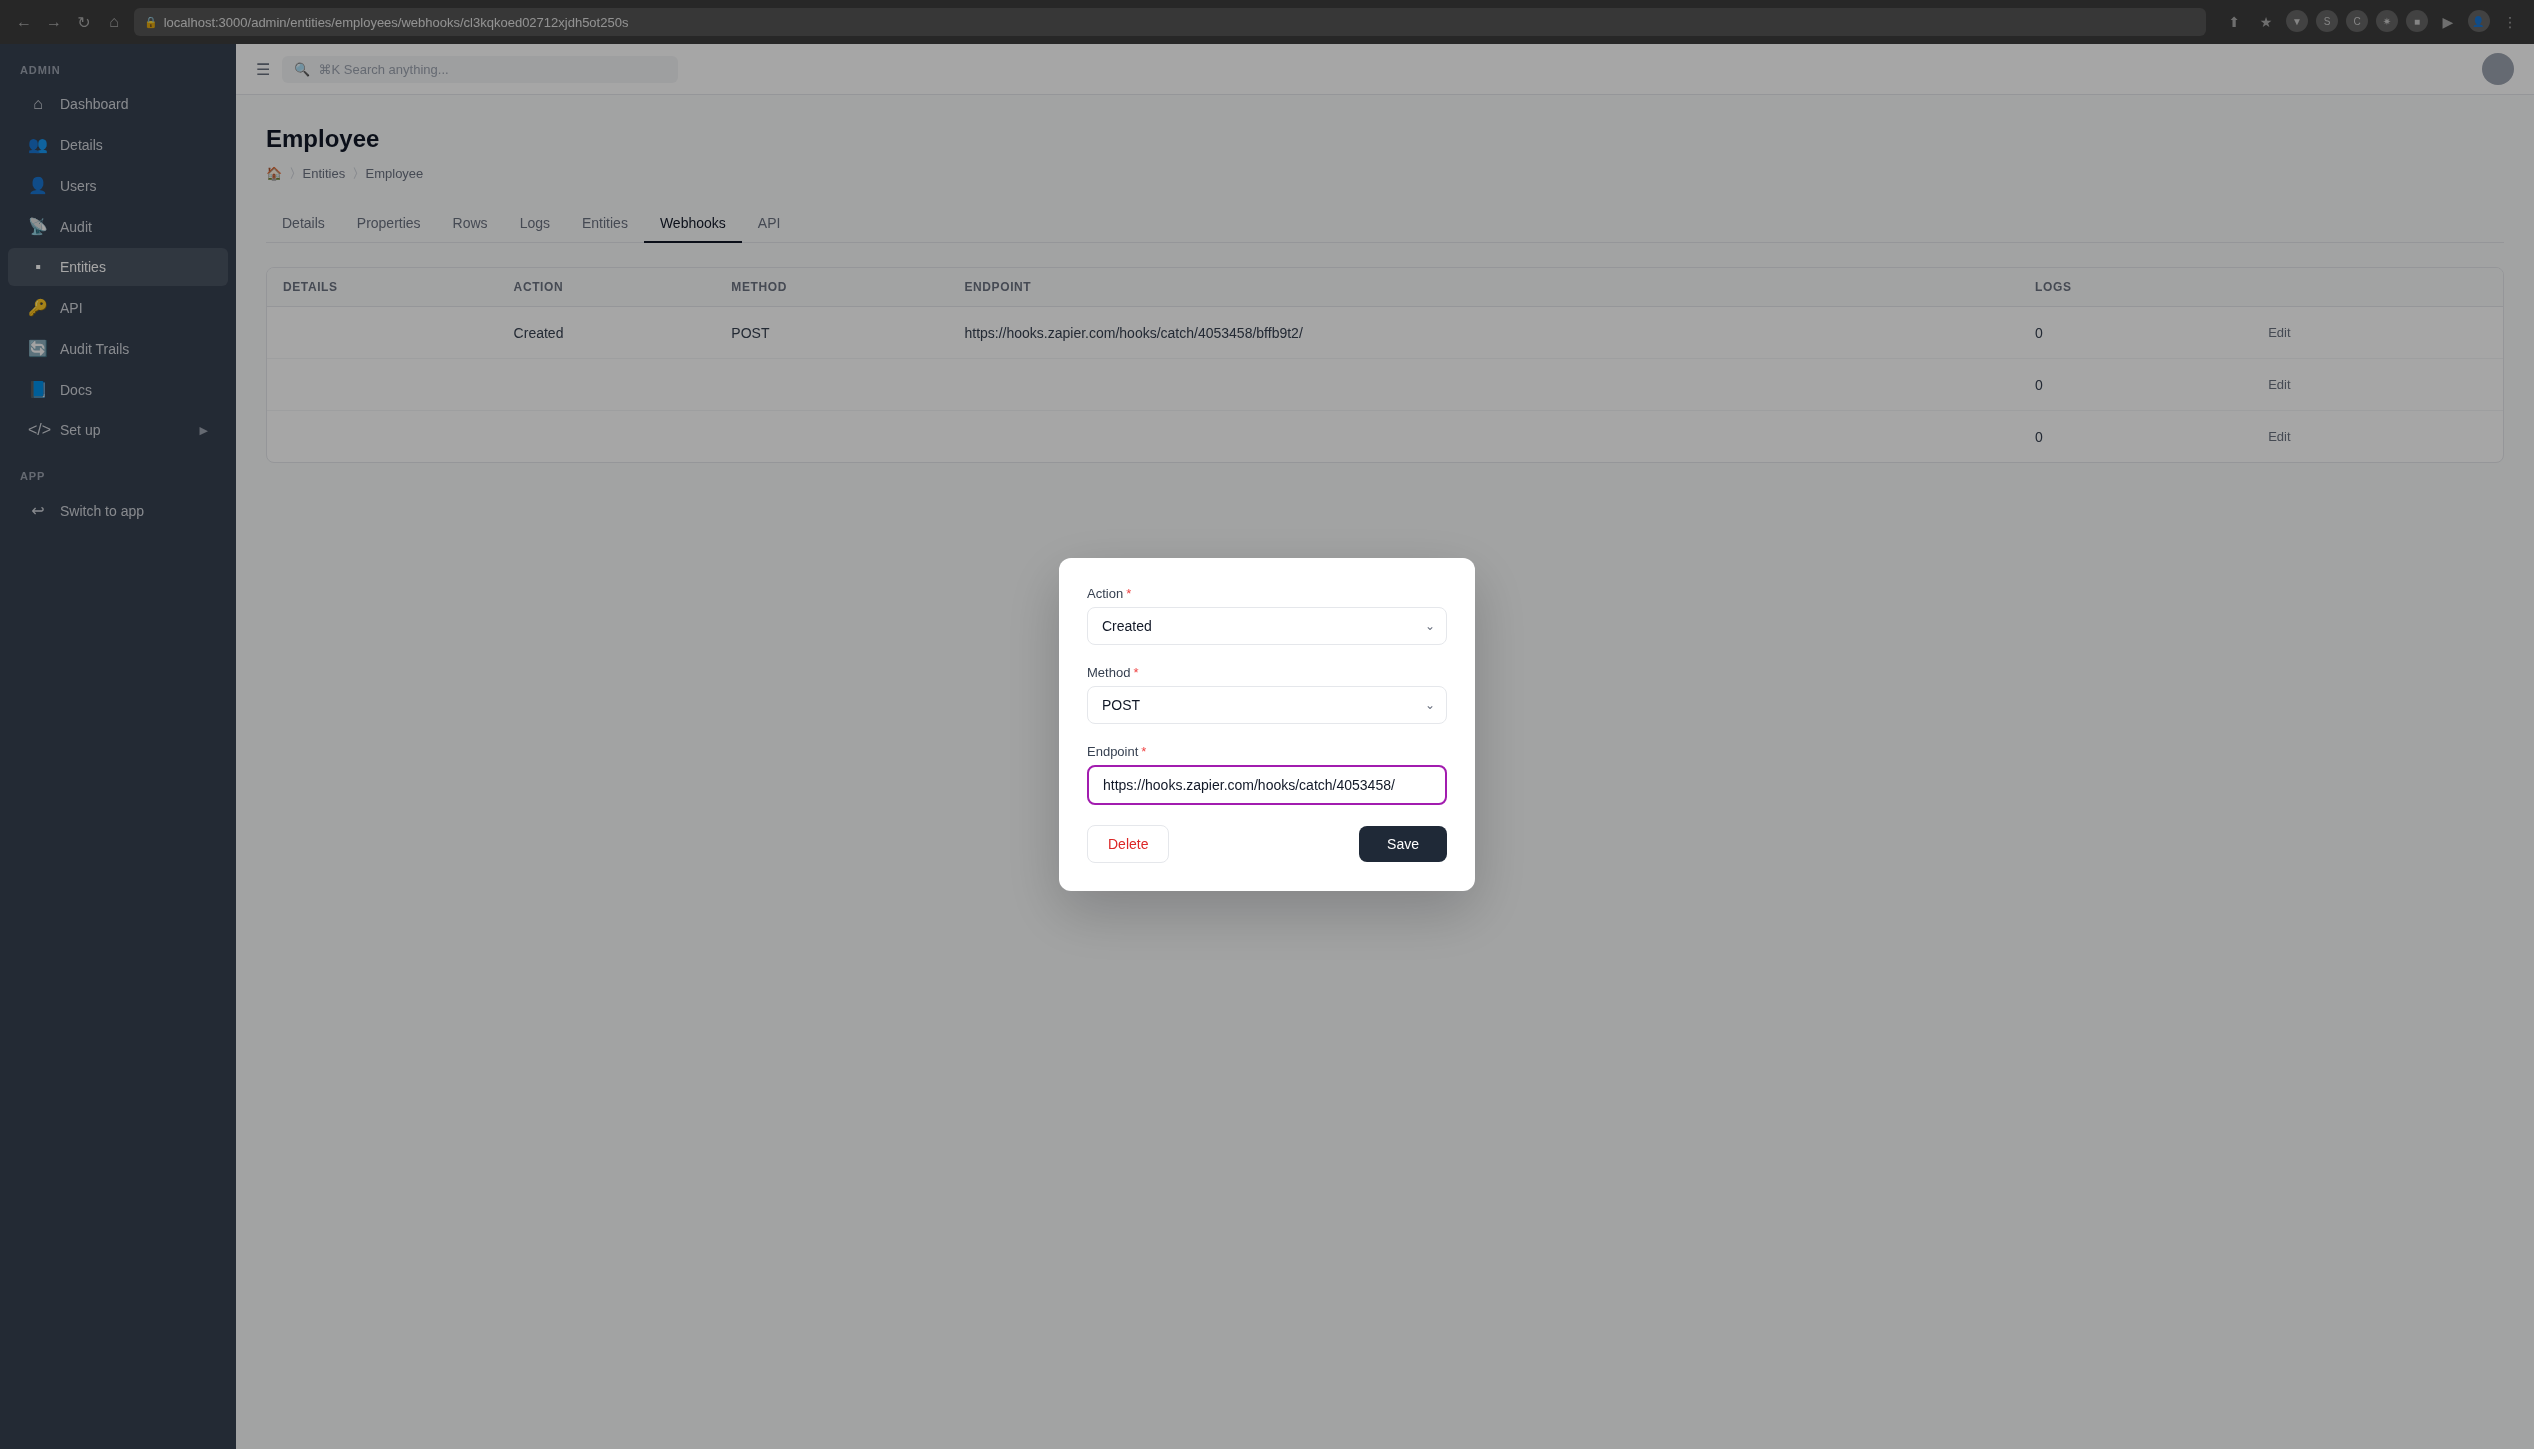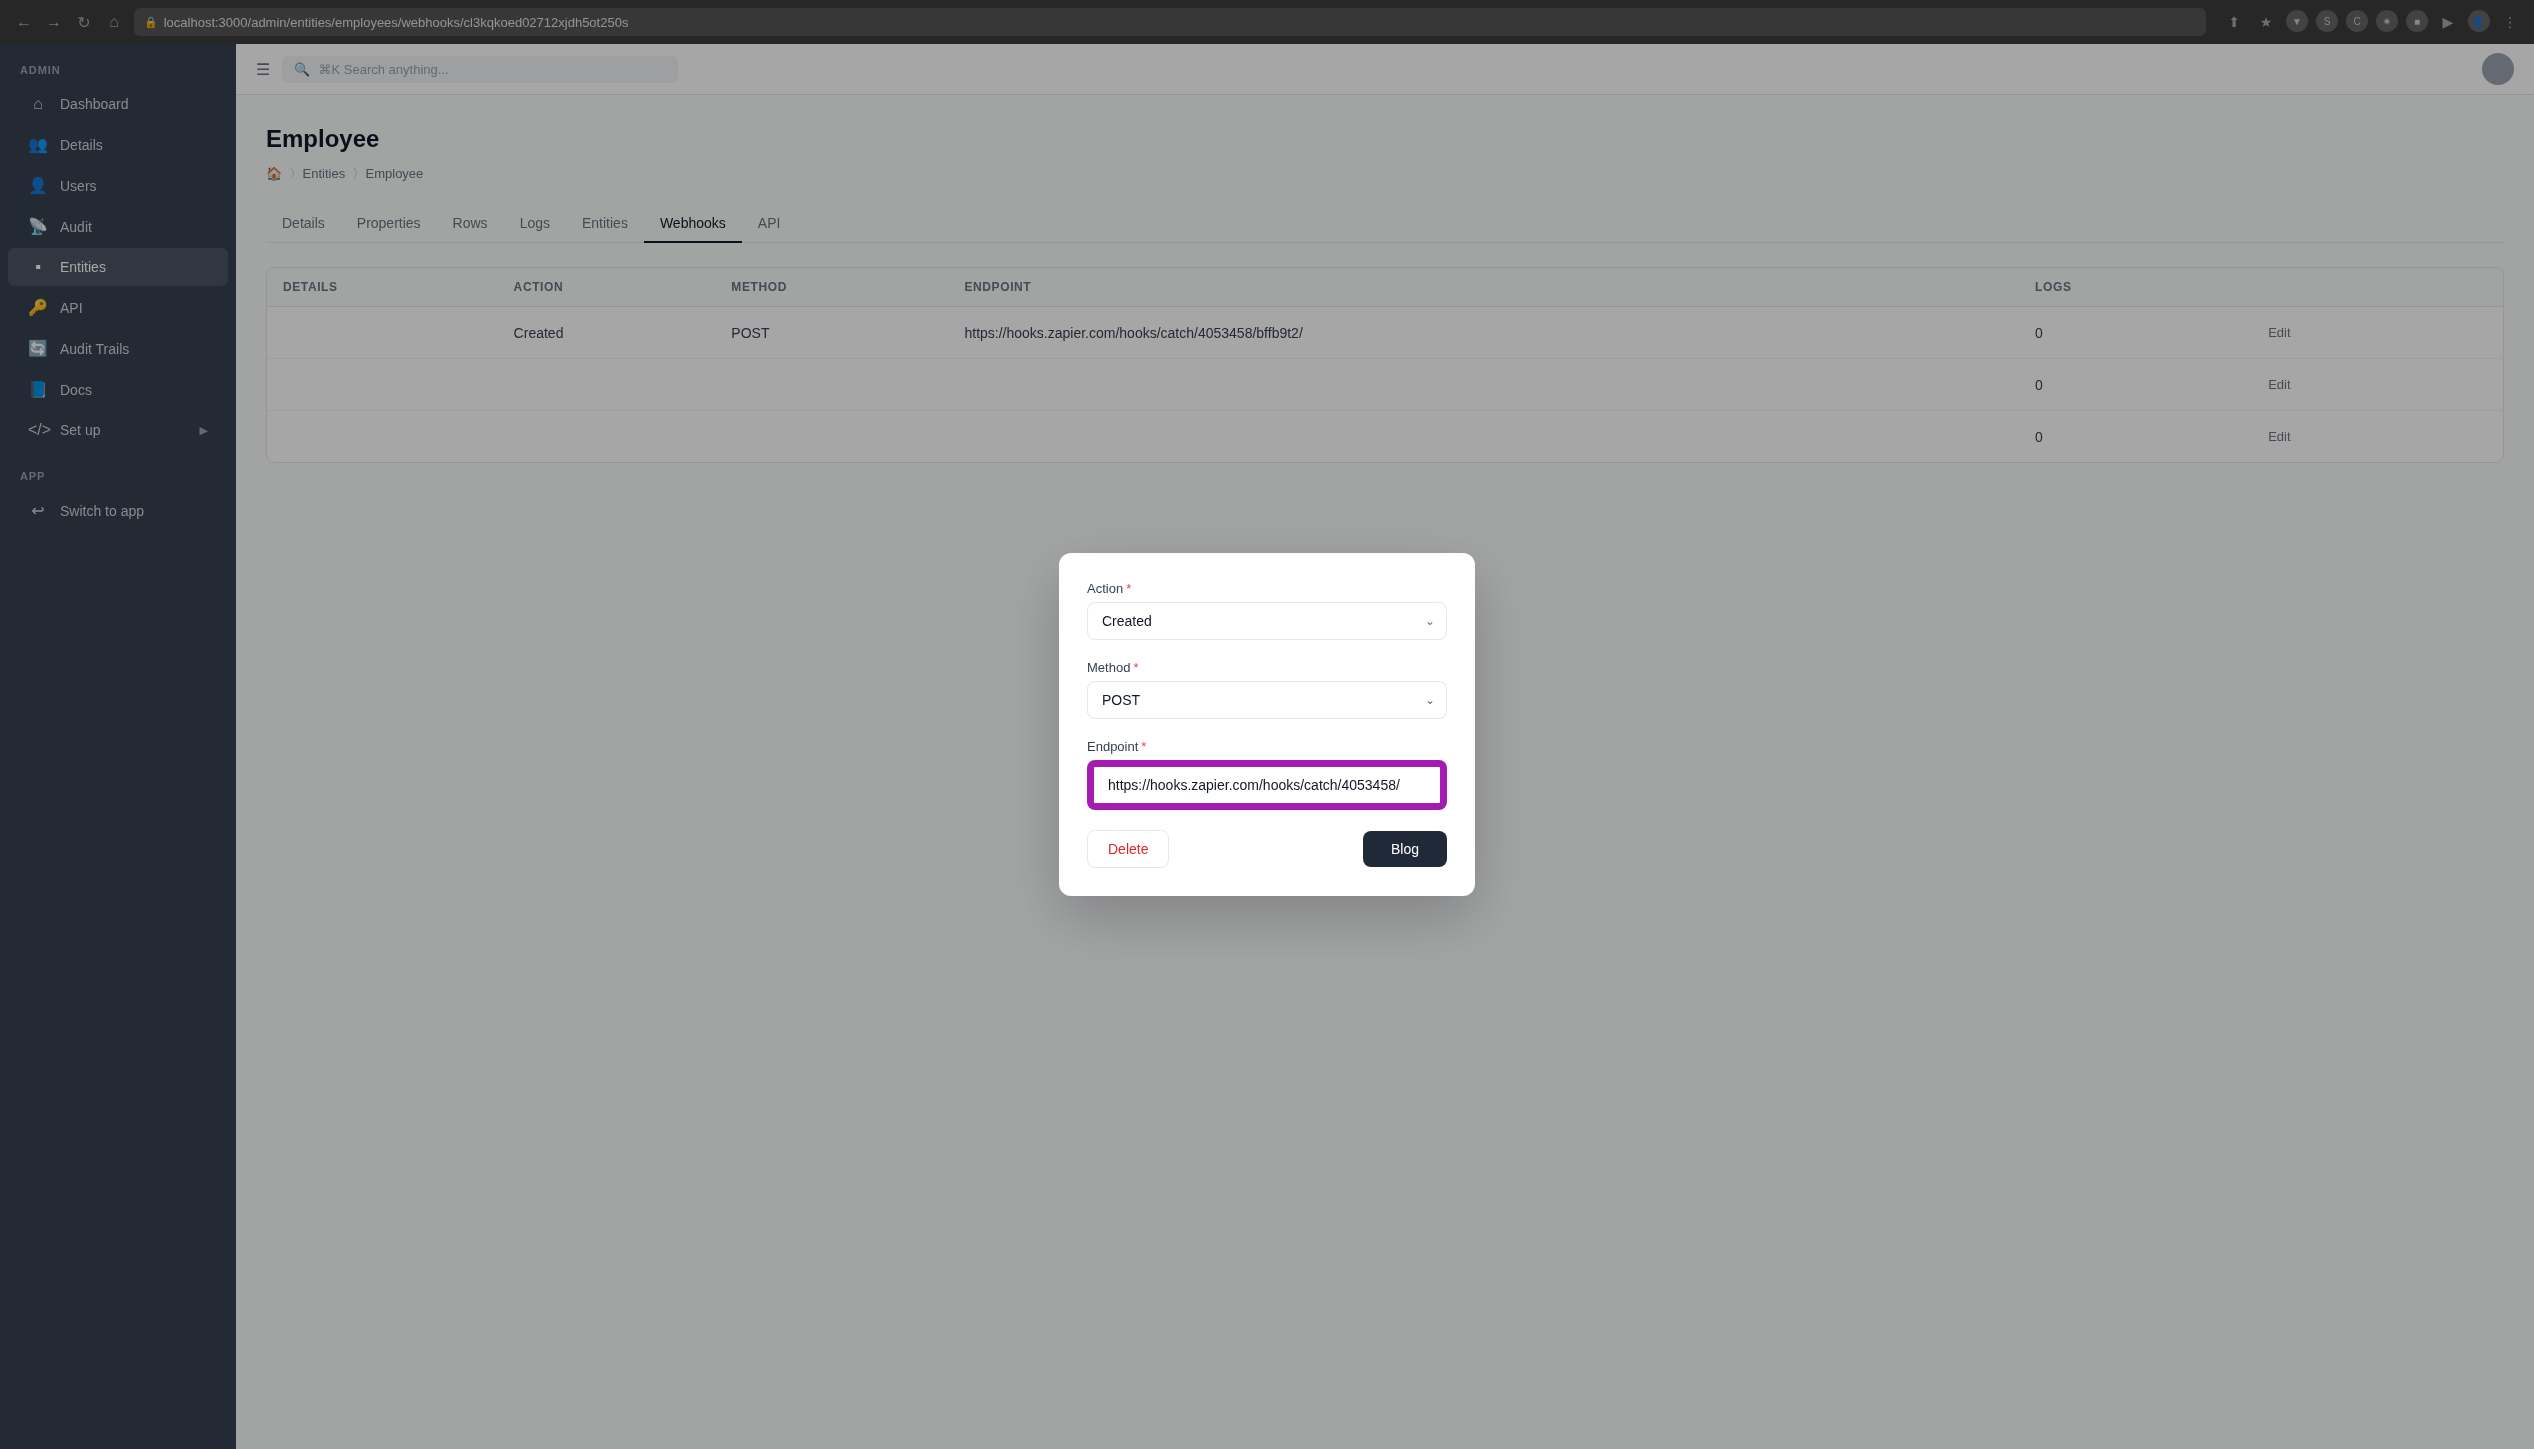--- a/index.html
+++ b/index.html
@@ -218,21 +218,21 @@
       right: 12px;
       top: 50%;
       transform: translateY(-50%);
       pointer-events: none;
       color: #6b7280;
       font-size: 12px;
     }
     .modal-input {
       width: 100%;
       padding: 10px 14px;
-      border: 7px solid #a21caf;
+      border: 2px solid #a21caf;
       border-radius: 8px;
       font-size: 14px;
       color: #111827;
       background: #fff;
     }
     .modal-footer {
       display: flex;
       align-items: center;
       justify-content: space-between;
       margin-top: 8px;
@@ -453,21 +453,21 @@
         <div class="modal-field">
           <div class="modal-label">
             <span>Endpoint</span>
             <span class="modal-required">*</span>
           </div>
           <input type="text" class="modal-input" value="https://hooks.zapier.com/hooks/catch/4053458/" style="">
         </div>
 
         <div class="modal-footer">
           <button class="btn-delete">Delete</button>
-          <button class="btn-save">Blog</button>
+          <button class="btn-save">Save</button>
         </div>
 
       </div>
     </div>
 
   </div>
 </div>
 
 
 </body></html>

